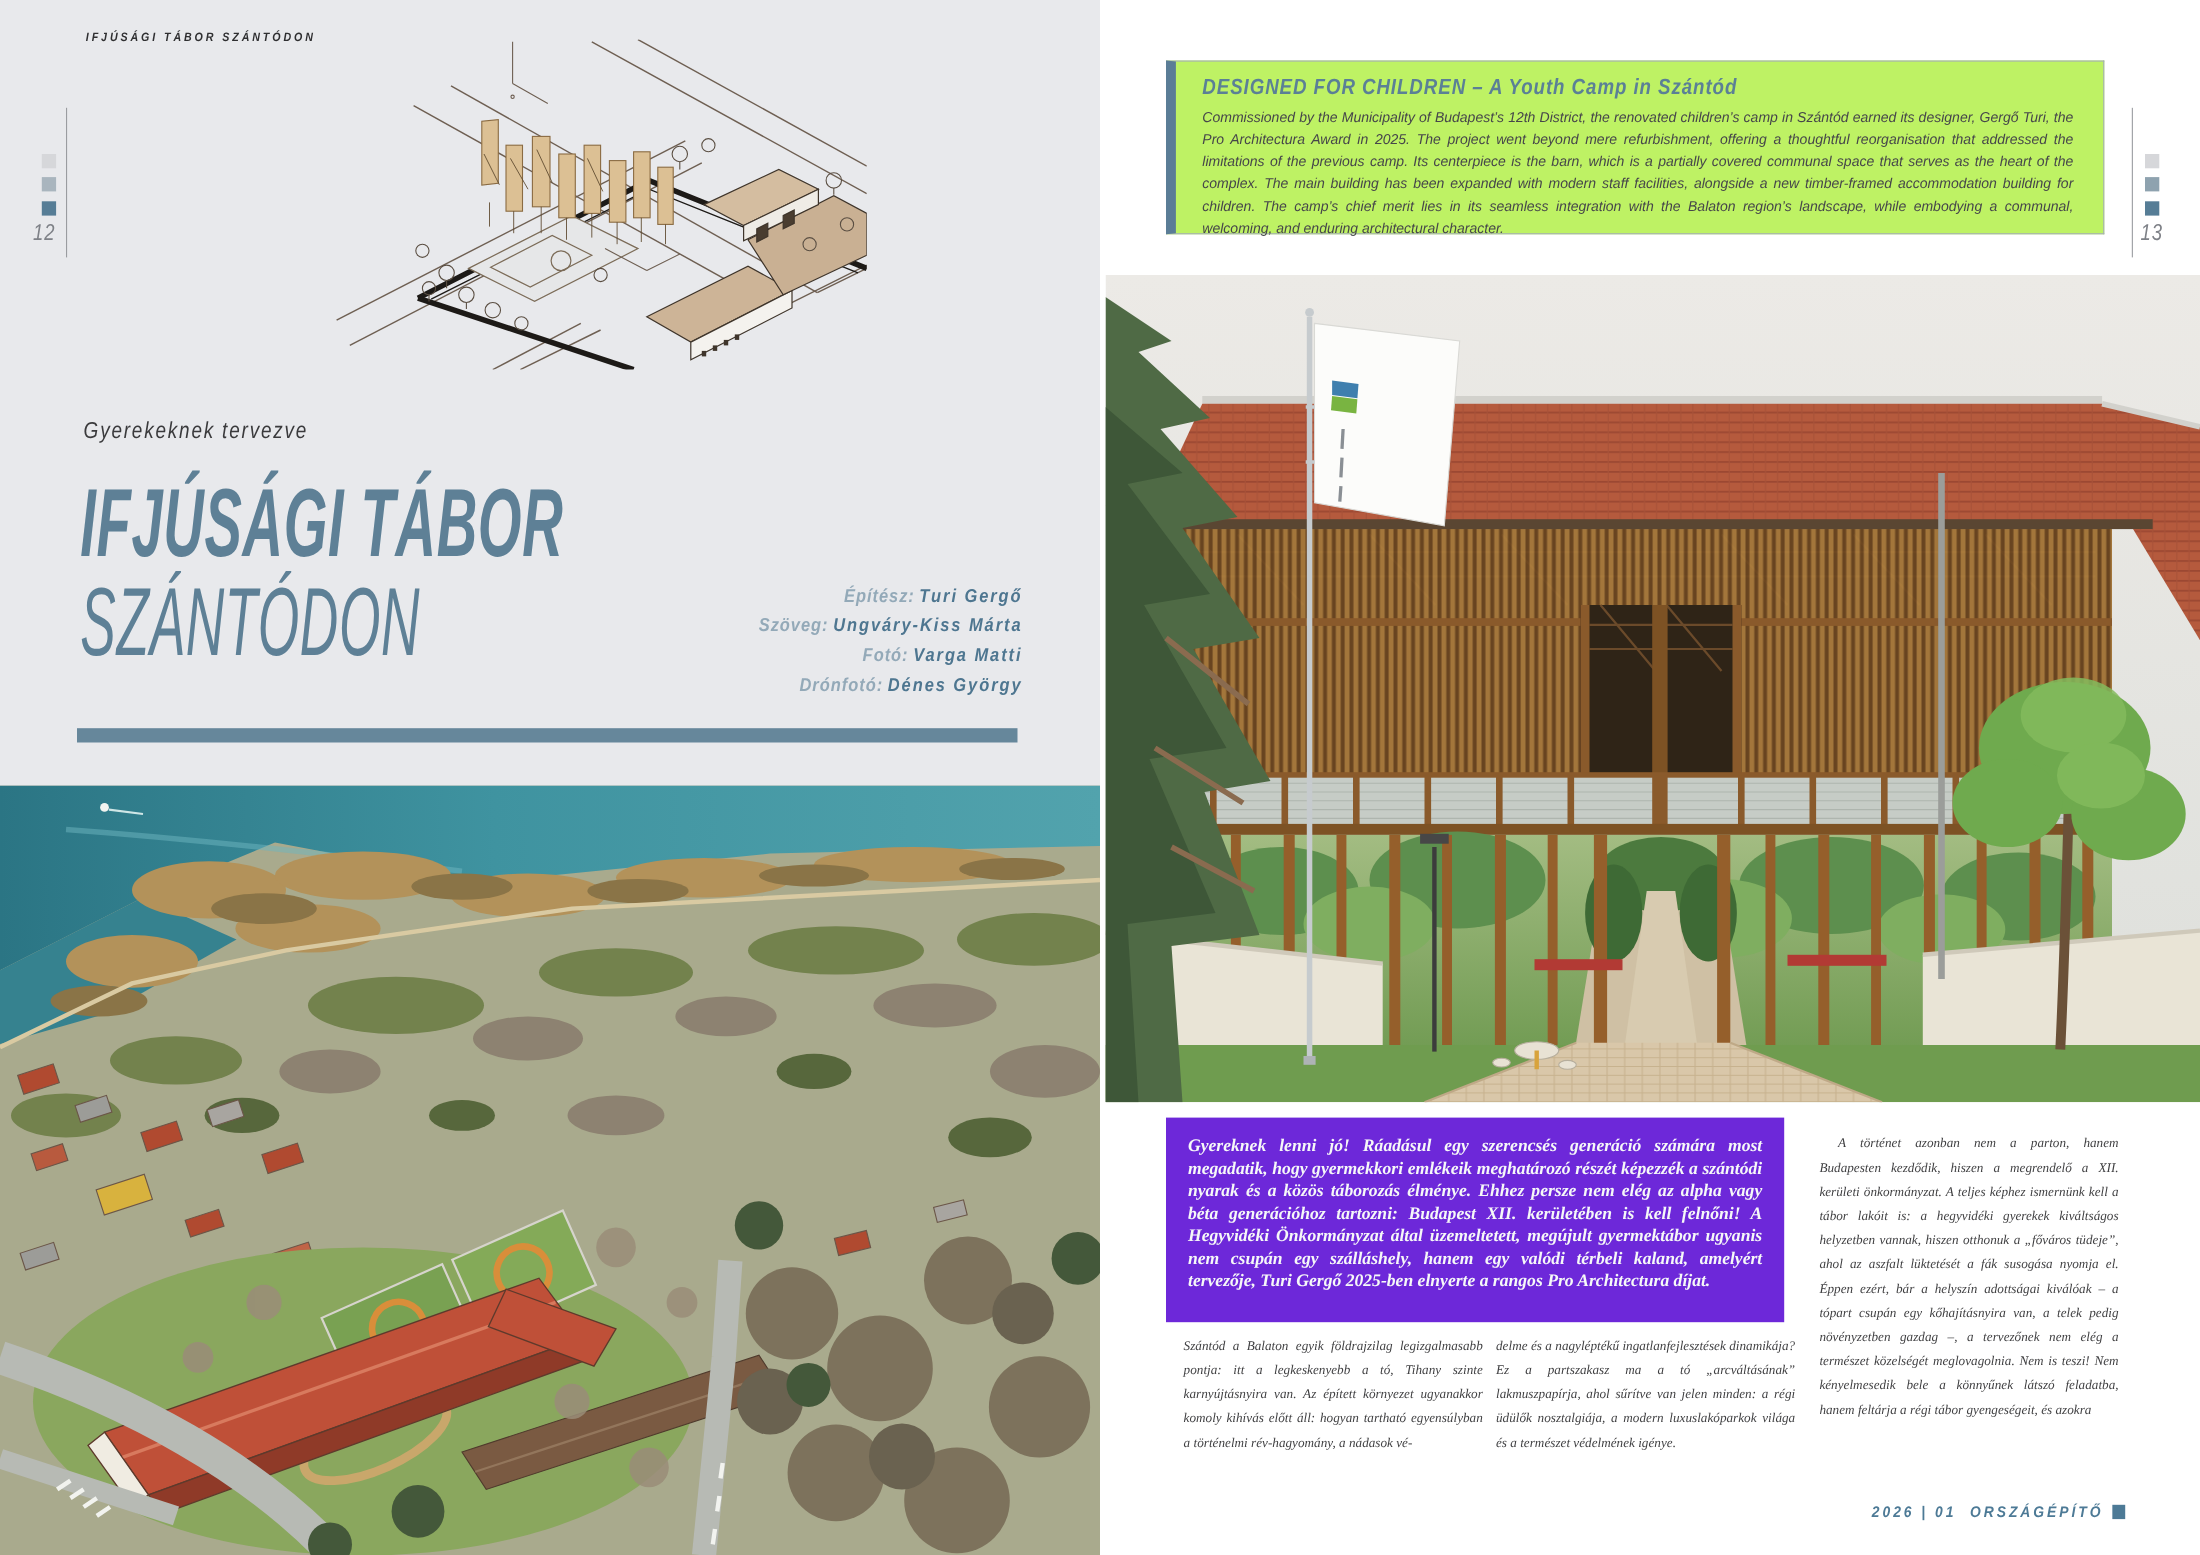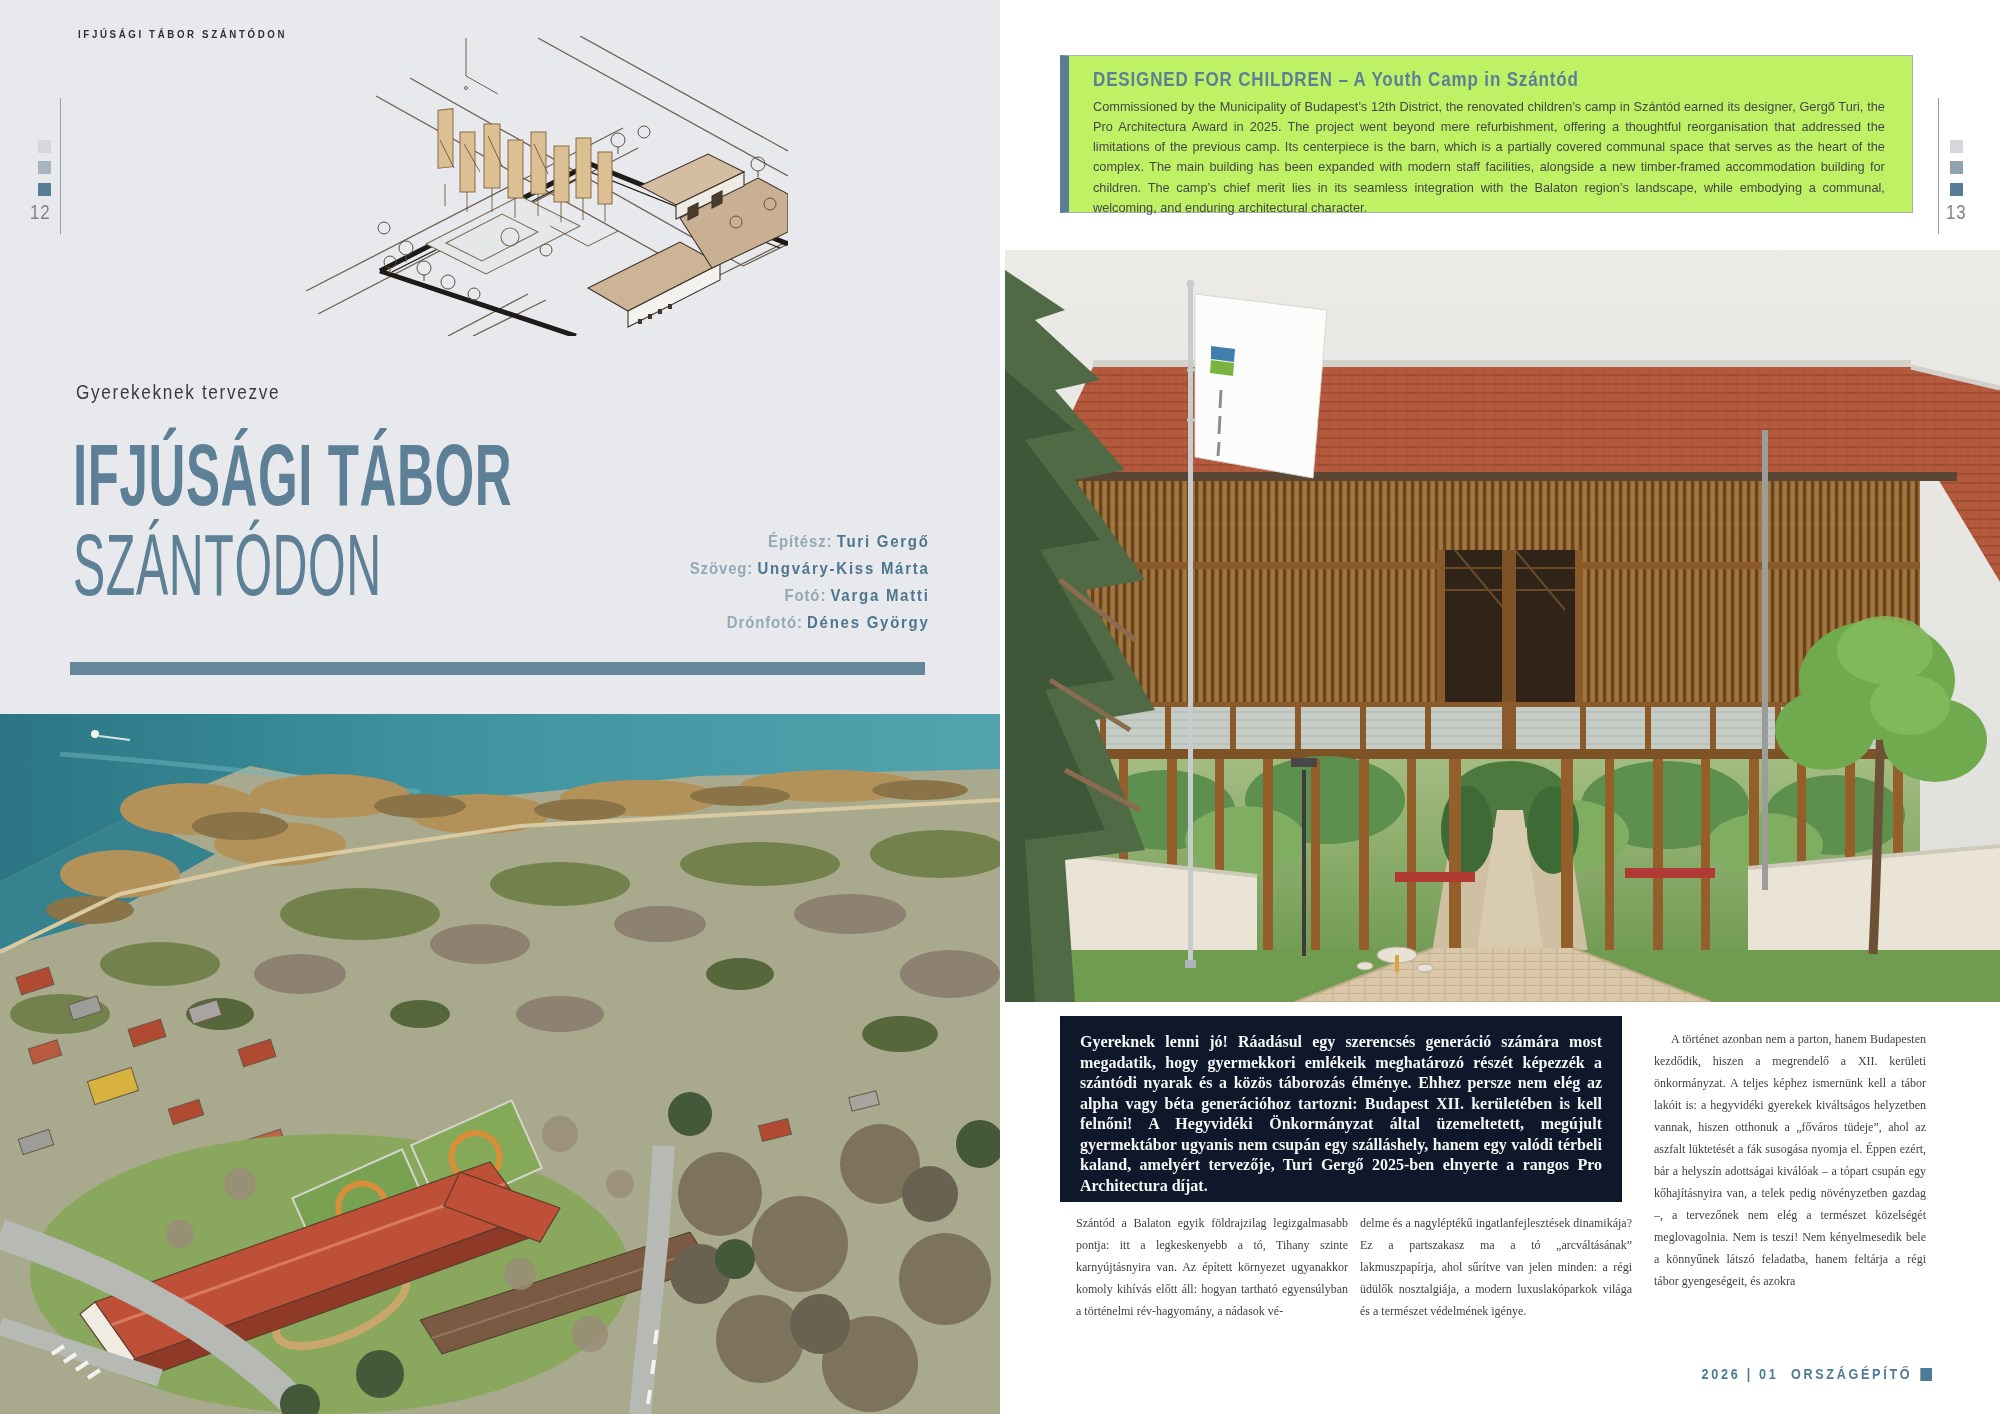--- a/index.html
+++ b/index.html
@@ -1,17 +1,17 @@
 <!DOCTYPE html>
 <html><head>
 <meta charset="utf-8">
 <style>
   html,body{margin:0;padding:0;background:#ffffff;}
   #canvas{position:relative;width:2000px;height:1414px;background:#ffffff;overflow:hidden;
-          font-family:"Liberation Sans", sans-serif;}
+          font-family:"Liberation Sans", sans-serif;font-style:italic;}
   .abs{position:absolute;}
 
   
   #page-left-bg{left:0;top:0;width:1000px;height:1414px;background:#e8e9ec;}
   #running-header{left:78px;top:28px;font-size:11px;font-weight:bold;letter-spacing:3px;
                   color:#2f2f31;transform:scaleX(.88);transform-origin:left top;white-space:nowrap;}
   .margin-line{width:1px;background:#9a9ca0;top:98px;height:136px;}
   .marker-sq{width:13px;height:13px;}
   .pageno{font-size:21px;color:#7e8187;letter-spacing:1px;transform:scaleX(.8);transform-origin:left top;}
 
@@ -28,21 +28,21 @@
   #title-rule{left:70px;top:662px;width:855px;height:13px;background:#66879b;}
 
   
   #intro-box{left:1060px;top:55px;width:853px;height:158px;background:#bef264;box-sizing:border-box;
              border:1px solid #a6b0b5;border-left:9px solid #5b7d96;padding:12px 20px 10px 24px;}
   #intro-title{color:#5b8096;font-weight:bold;font-size:20px;letter-spacing:1px;white-space:nowrap;
                transform:scaleX(.85);transform-origin:left top;}
   #intro-body{margin-top:6px;color:#46464a;font-size:13px;line-height:1.55;text-align:justify;
               transform:scaleX(.98);transform-origin:left top;width:808px;}
 
-  #lead-box{left:1060px;top:1016px;width:562px;height:186px;background:#0f172a;box-sizing:border-box;
+  #lead-box{left:1060px;top:1016px;width:562px;height:186px;background:#6d28d9;box-sizing:border-box;
             padding:16px 20px;}
   #lead-text{color:#f6f8f8;font-family:"Liberation Serif", serif;font-weight:bold;font-size:16px;
              line-height:20.5px;text-align:justify;}
   .body-col{width:272px;font-family:"Liberation Serif", serif;font-size:12px;line-height:22px;
             color:#3f3f41;text-align:justify;}
   #body-col-1{left:1076px;top:1212px;}
   #body-col-2{left:1360px;top:1212px;}
   #body-col-3{left:1654px;top:1028px;text-indent:17px;}
 
   #footer{right:68px;top:1366px;display:flex;align-items:center;gap:9px;

